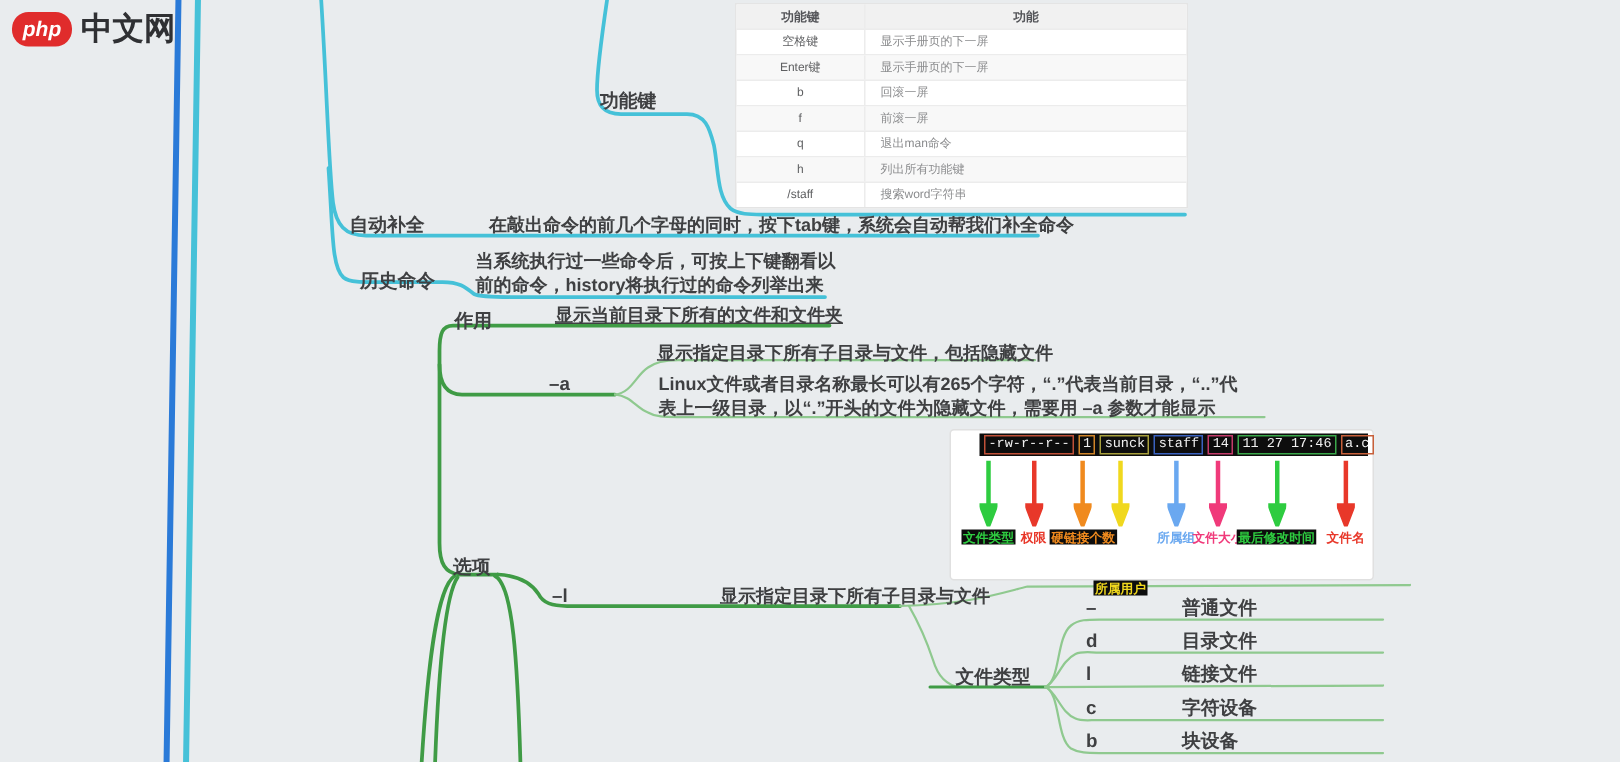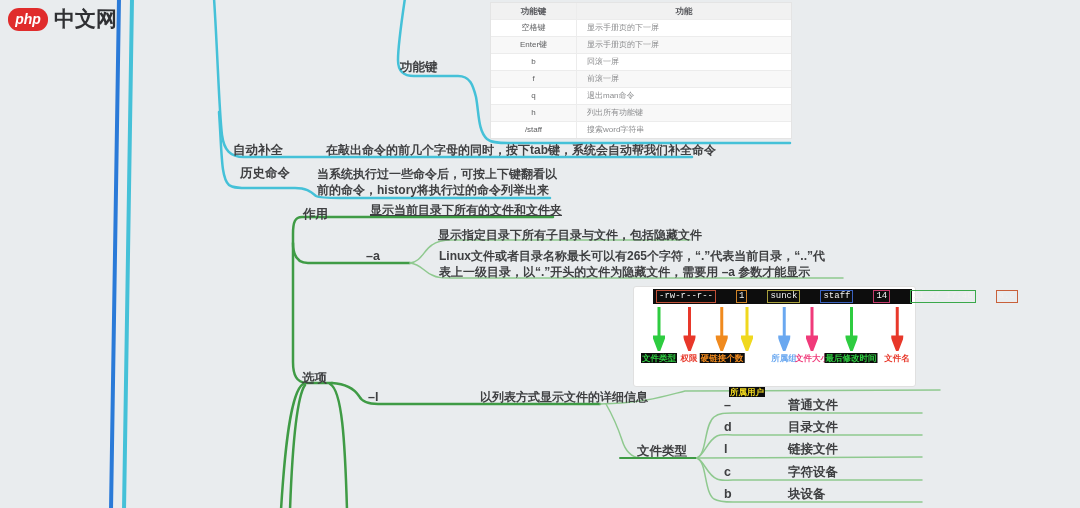--- a/index.html
+++ b/index.html
@@ -27,21 +27,21 @@
   .t-row.head{background:#f1f1f1;font-weight:bold;}
   .t-row.alt{background:#f8f8f8;}
   .t-key{width:85px;text-align:center;font-size:8px;color:#5f6062;border-right:1px solid #ececec;}
   .t-fn{flex:1;padding-left:10px;font-size:8px;color:#8b8c8e;text-align:left;}
   .t-row.head .t-key,.t-row.head .t-fn{color:#55565a;font-size:8.5px;}
   .t-row.head .t-fn{text-align:center;padding-left:0;}
   
   .term-box{left:633px;top:286px;width:281px;height:99px;background:#fff;
     border:1px solid #e0e0e0;border-radius:3px;}
   .term-strip{position:absolute;left:19px;top:2px;width:259px;height:15px;background:#0d0d0d;
-    display:flex;align-items:center;gap:20px;padding-left:3px;box-sizing:border-box;}
+    display:flex;align-items:center;gap:3px;padding-left:3px;box-sizing:border-box;}
   .tok{font-family:"Liberation Mono","DejaVu Sans Mono",monospace;font-size:9px;line-height:11px;
     color:#f0f0f0;padding:0 2px;border:1px solid currentColor;}
   .arrow-col{position:absolute;top:20px;display:flex;flex-direction:column;align-items:center;
     transform:translateX(-50%);}
   .arrow-col svg{display:block;}
   .ann-label{font-size:8.5px;font-weight:bold;margin-top:2px;line-height:10px;white-space:nowrap;}
   .ann-label.hl{background:#0d0d0d;padding:0 1px;}
 </style>
 </head>
 <body>
@@ -121,21 +121,21 @@
       </div>
       <div class="t-row">
         <div class="t-key">/staff</div>
         <div class="t-fn">搜索word字符串</div>
       </div>
     </div>
 
   <div class="abs node" style="left:233px;top:142px;">自动补全</div>
   <div class="abs body-text" style="left:326px;top:142px;">在敲出命令的前几个字母的同时，按下tab键，系统会自动帮我们补全命令</div>
 
-  <div class="abs node" style="left:240px;top:165px;">历史命令</div>
+  <div class="abs node" style="left:240px;top:179px;">历史命令</div>
   <div class="abs body-text" style="left:317px;top:182px;">前的命令，history将执行过的命令列举出来</div>
   <div class="abs body-text" style="left:317px;top:166px;">当系统执行过一些命令后，可按上下键翻看以</div>
 
   <div class="abs node" style="left:303px;top:206px;">作用</div>
   <div class="abs body-text" style="left:370px;top:202px;text-decoration:underline;">显示当前目录下所有的文件和文件夹</div>
 
   <div class="abs node" style="left:366px;top:249px;">–a</div>
   <div class="abs body-text" style="left:438px;top:227px;">显示指定目录下所有子目录与文件，包括隐藏文件</div>
   <div class="abs body-text" style="left:439px;top:248px;">Linux文件或者目录名称最长可以有265个字符，“.”代表当前目录，“..”代</div>
   <div class="abs body-text" style="left:439px;top:264px;">表上一级目录，以“.”开头的文件为隐藏文件，需要用 –a 参数才能显示</div>
@@ -196,21 +196,21 @@
         <svg width="12" height="44">
           <path d="M6,0 L6,32 M1,30 L6,43 L11,30 Z" stroke="#e8382a" fill="#e8382a" stroke-width="3"></path>
         </svg>
         <span class="ann-label" style="color: rgb(232, 56, 42);">文件名</span>
       </div>
     </div>
 
   <div class="abs node" style="left:302px;top:370px;">选项</div>
 
   <div class="abs node" style="left:368px;top:390px;">–l</div>
-  <div class="abs body-text" style="left:480px;top:389px;">以列表方式显示文件的详细信息</div>
+  <div class="abs body-text" style="left:480px;top:389px;">显示指定目录下所有子目录与文件</div>
 
   <div class="abs node" style="left:637px;top:443px;">文件类型</div>
 
   <div class="abs node" style="left:724px;top:398px;">–</div>
   <div class="abs node" style="left:788px;top:397px;">普通文件</div>
   <div class="abs node" style="left:724px;top:420px;">d</div>
   <div class="abs node" style="left:788px;top:419px;">目录文件</div>
   <div class="abs node" style="left:724px;top:442px;">l</div>
   <div class="abs node" style="left:788px;top:441px;">链接文件</div>
   <div class="abs node" style="left:724px;top:465px;">c</div>

